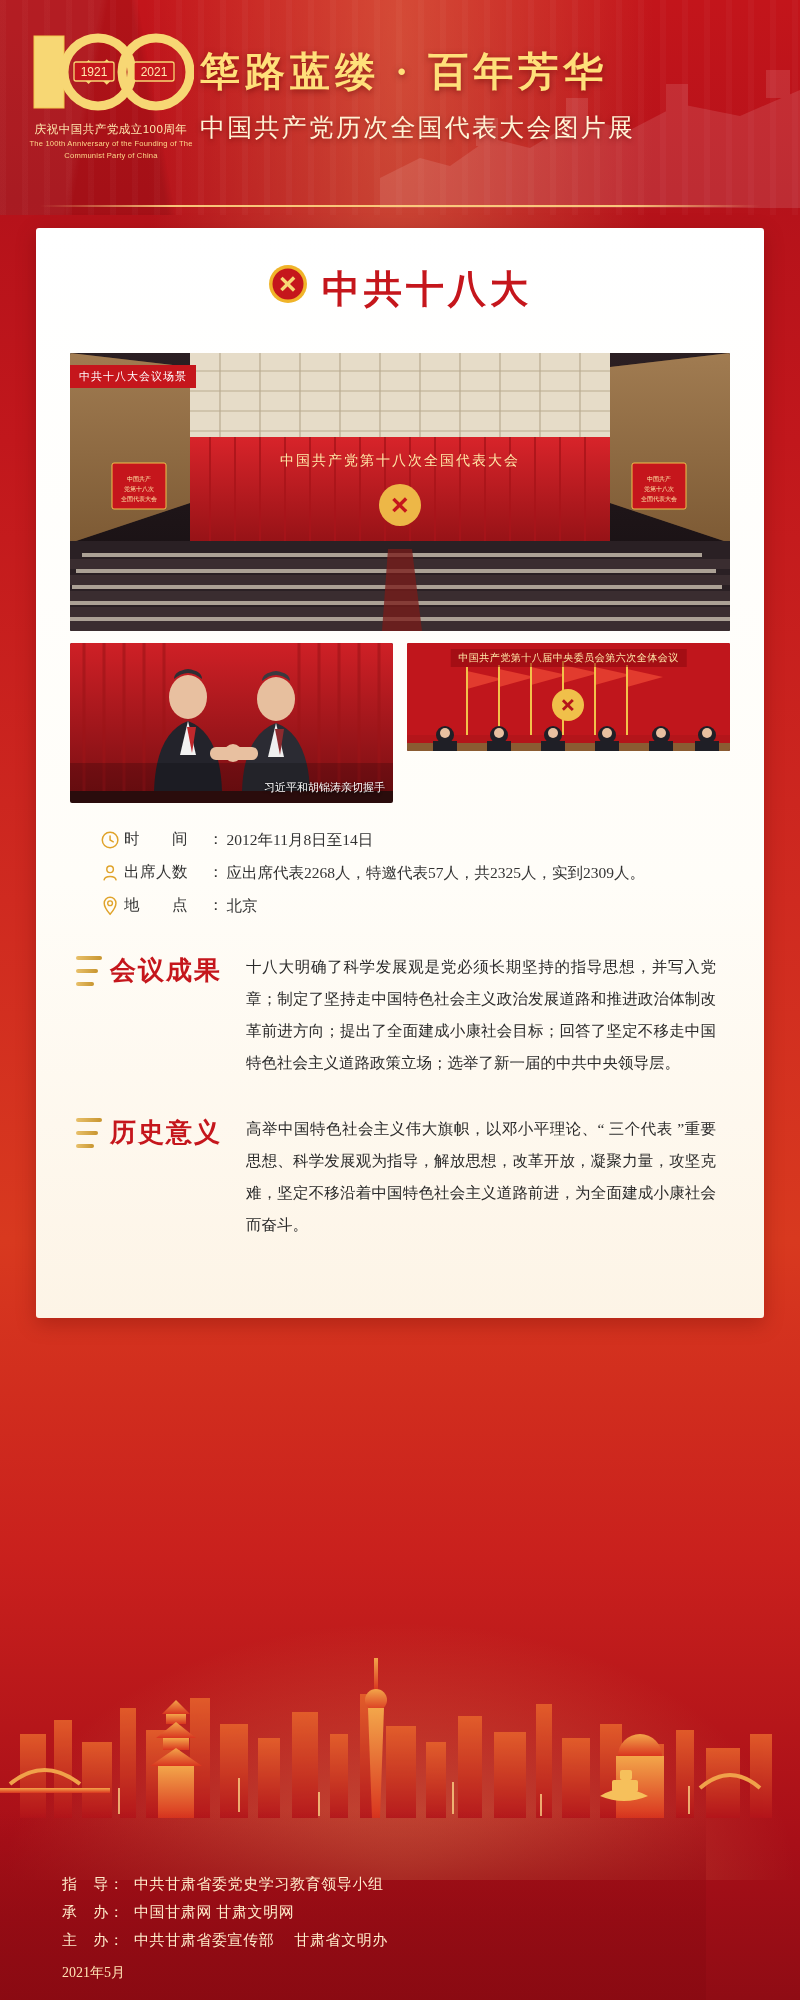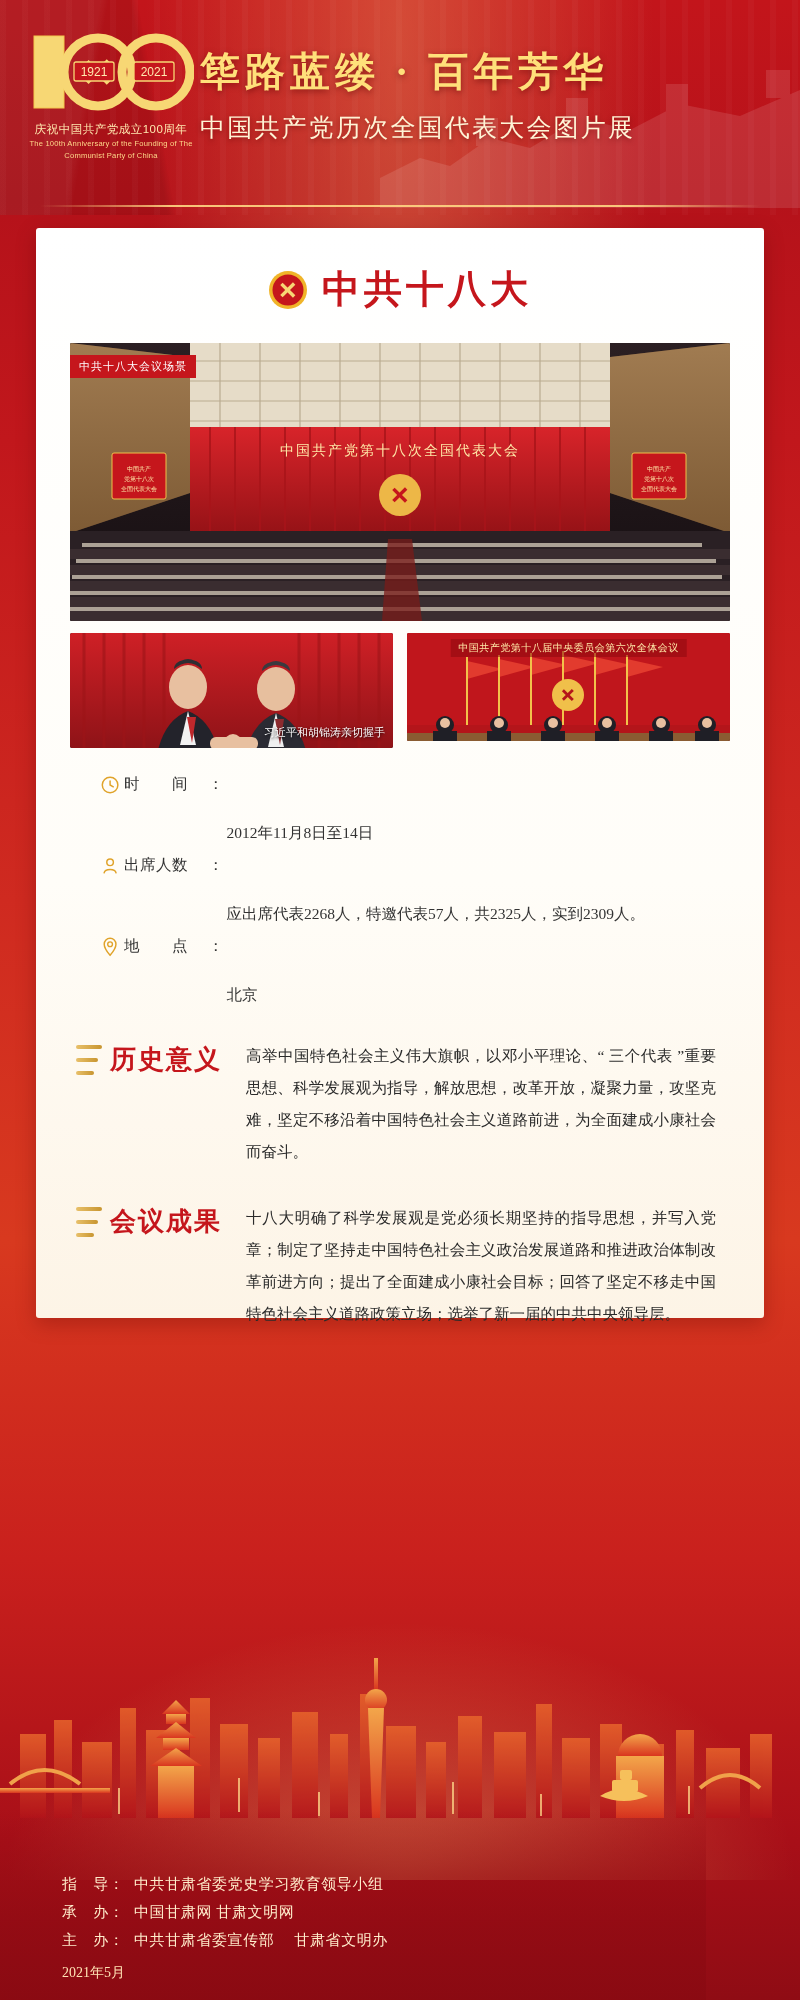--- a/index.html
+++ b/index.html
@@ -63,39 +63,39 @@
 
   
   .card{
     position:absolute;left:36px;top:228px;width:728px;height:1090px;
     background:linear-gradient(180deg,#ffffff 0%,#fffdf8 60%,#fdf4e6 100%);
     border-radius:3px;
     box-shadow:0 6px 20px rgba(80,0,0,.28);
   }
   .card-title{
     margin-top:36px;text-align:center;
-    display:flex;align-items:center;justify-content:center;gap:14px;
+    display:flex;justify-content:center;gap:14px;
   }
   .card-title .txt{
     font-family:"Liberation Serif","DejaVu Serif",serif;
     font-size:38px;font-weight:bold;color:#c5161c;letter-spacing:4px;
   }
   .badge-emblem{width:40px;height:40px;}
 
-  .photos{position:relative;margin:28px auto 0;width:660px;border-radius:29px;}
+  .photos{position:relative;margin:38px auto 0;width:660px;border-radius:29px;}
   .photo-main{
     position:relative;width:660px;height:278px;border-radius:2px;overflow:hidden;
     background:#1a1216;
   }
   .tag{
     position:absolute;left:0;top:12px;background:#c5161c;color:#fff;
     font-size:11px;padding:4px 9px;letter-spacing:1px;z-index:5;
   }
   .photo-row{display:flex;gap:14px;margin-top:12px;}
-  .photo-b{position:relative;width:323px;height:115px;border-radius:2px;overflow:hidden;background:#2a0c0c;}
+  .photo-b{position:relative;width:323px;height:160px;border-radius:2px;overflow:hidden;background:#2a0c0c;}
   .photo-c{position:relative;width:323px;height:108px;border-radius:2px;overflow:hidden;background:#7d0d12;}
   .cap-inline{
     position:absolute;right:8px;bottom:8px;color:#fff;font-size:11px;
     text-shadow:0 1px 3px rgba(0,0,0,.9);z-index:6;
   }
   .cap-top{
     position:absolute;left:50%;transform:translateX(-50%);top:6px;color:#ffe9a8;font-size:10px;
     background:rgba(140,10,14,.55);padding:2px 8px;letter-spacing:.5px;z-index:6;white-space:nowrap;
   }
 
@@ -104,21 +104,20 @@
   .meta-row{display:flex;align-items:flex-start;margin-bottom:11px;}
   .meta-ic{width:26px;height:22px;flex:0 0 26px;}
   .meta-lbl{
     width:84px;flex:0 0 84px;color:#333;font-size:15.5px;letter-spacing:.5px;
     font-family:"Liberation Serif","DejaVu Serif",serif;
   }
   .meta-sep{color:#333;font-size:15.5px;margin:0 3px 0 0;}
   .meta-val{
     color:#333;font-size:15.5px;line-height:22px;
     font-family:"Liberation Serif","DejaVu Serif",serif;
-    margin-top:48px;
   }
 
   
   .section{display:flex;margin:34px 0 0 40px;width:640px;}
   .sec-head{flex:0 0 170px;display:flex;align-items:flex-start;gap:8px;padding-top:2px;}
   .bars{width:26px;height:30px;display:flex;flex-direction:column;justify-content:space-between;padding-top:3px;}
   .bars i{display:block;height:4px;border-radius:2px;background:linear-gradient(90deg,#e8c06a,#c8952f);}
   .bars i:nth-child(1){width:26px;}
   .bars i:nth-child(2){width:22px;}
   .bars i:nth-child(3){width:18px;}
@@ -421,35 +420,35 @@
       </div>
     </div>
 
     <div class="section">
       <div class="sec-head">
         <span class="bars">
             <i></i>
             <i></i>
             <i></i>
           </span>
-        <span class="sec-title">历史意义</span>
-      </div>
-      <div class="sec-body">高举中国特色社会主义伟大旗帜，以邓小平理论、“ 三个代表 ”重要思想、科学发展观为指导，解放思想，改革开放，凝聚力量，攻坚克难，坚定不移沿着中国特色社会主义道路前进，为全面建成小康社会而奋斗。</div>
+        <span class="sec-title">会议成果</span>
+      </div>
+      <div class="sec-body">十八大明确了科学发展观是党必须长期坚持的指导思想，并写入党章；制定了坚持走中国特色社会主义政治发展道路和推进政治体制改革前进方向；提出了全面建成小康社会目标；回答了坚定不移走中国特色社会主义道路政策立场；选举了新一届的中共中央领导层。</div>
     </div>
 
     <div class="section">
       <div class="sec-head">
         <span class="bars">
             <i></i>
             <i></i>
             <i></i>
           </span>
-        <span class="sec-title">会议成果</span>
-      </div>
-      <div class="sec-body">十八大明确了科学发展观是党必须长期坚持的指导思想，并写入党章；制定了坚持走中国特色社会主义政治发展道路和推进政治体制改革前进方向；提出了全面建成小康社会目标；回答了坚定不移走中国特色社会主义道路政策立场；选举了新一届的中共中央领导层。</div>
+        <span class="sec-title">历史意义</span>
+      </div>
+      <div class="sec-body">高举中国特色社会主义伟大旗帜，以邓小平理论、“ 三个代表 ”重要思想、科学发展观为指导，解放思想，改革开放，凝聚力量，攻坚克难，坚定不移沿着中国特色社会主义道路前进，为全面建成小康社会而奋斗。</div>
     </div>
   </div>
 
   <div class="glow"></div>
   <svg class="skyline" viewBox="0 0 800 180" preserveAspectRatio="none">
     <defs>
       <linearGradient id="sky1" x1="0" y1="0" x2="0" y2="1">
         <stop offset="0" stop-color="#f3a64a"></stop>
           <stop offset="1" stop-color="#d9351f"></stop>
       </linearGradient>

